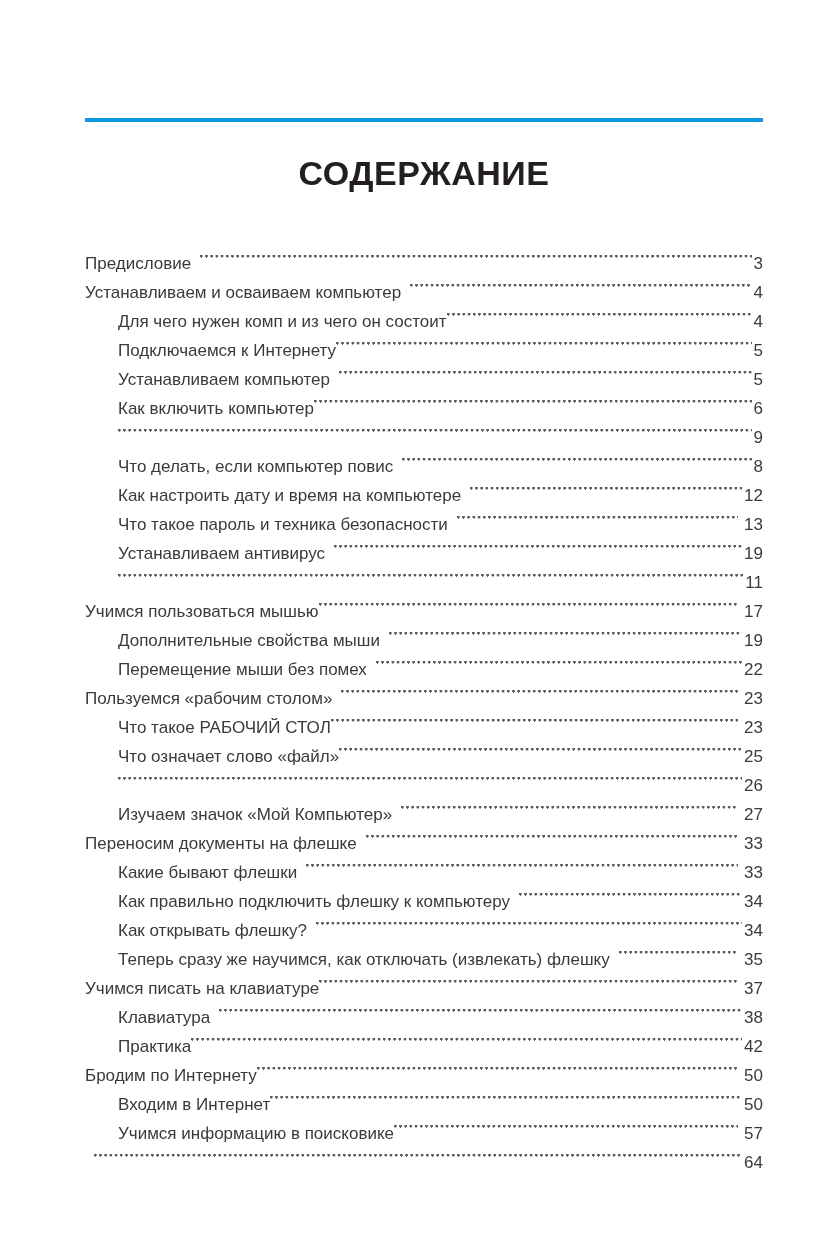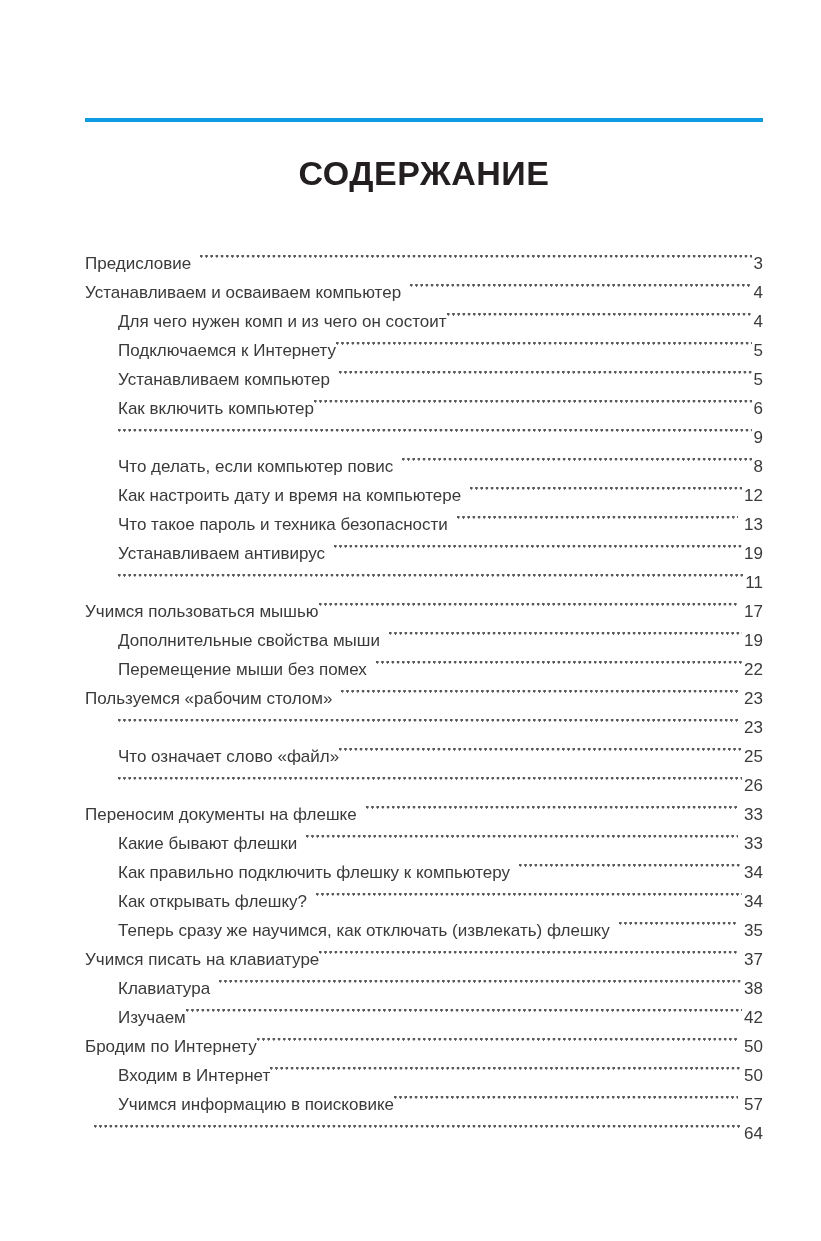--- a/index.html
+++ b/index.html
@@ -179,31 +179,37 @@
           <span class="entry-title">Перемещение мыши без помех</span>
           <span class="leader"></span>
           <span class="page-num">22</span>
         </li>
         <li class="toc-entry level-1 gap-wide num-gap">
           <span class="entry-title">Пользуемся «рабочим столом»</span>
           <span class="leader"></span>
           <span class="page-num">23</span>
         </li>
         <li class="toc-entry level-2 gap-none num-gap">
+          <span class="entry-title">Что такое РАБОЧИЙ СТОЛ</span>
           <span class="leader"></span>
           <span class="page-num">23</span>
         </li>
         <li class="toc-entry level-2 gap-none">
           <span class="entry-title">Что означает слово «файл»</span>
           <span class="leader"></span>
           <span class="page-num">25</span>
         </li>
         <li class="toc-entry level-2 gap-none">
           <span class="leader"></span>
           <span class="page-num">26</span>
+        </li>
+        <li class="toc-entry level-2 gap-wide num-gap">
+          <span class="entry-title">Изучаем значок «Мой Компьютер»</span>
+          <span class="leader"></span>
+          <span class="page-num">27</span>
         </li>
         <li class="toc-entry level-1 gap-wide num-gap">
           <span class="entry-title">Переносим документы на флешке</span>
           <span class="leader"></span>
           <span class="page-num">33</span>
         </li>
         <li class="toc-entry level-2 gap-wide num-gap">
           <span class="entry-title">Какие бывают флешки</span>
           <span class="leader"></span>
           <span class="page-num">33</span>
@@ -227,21 +233,21 @@
           <span class="entry-title">Учимся писать на клавиатуре</span>
           <span class="leader"></span>
           <span class="page-num">37</span>
         </li>
         <li class="toc-entry level-2 gap-wide">
           <span class="entry-title">Клавиатура</span>
           <span class="leader"></span>
           <span class="page-num">38</span>
         </li>
         <li class="toc-entry level-2 gap-none">
-          <span class="entry-title">Изучаем</span>
+          <span class="entry-title">Практика</span>
           <span class="leader"></span>
           <span class="page-num">42</span>
         </li>
         <li class="toc-entry level-1 gap-none num-gap">
           <span class="entry-title">Бродим по Интернету</span>
           <span class="leader"></span>
           <span class="page-num">50</span>
         </li>
         <li class="toc-entry level-2 gap-none">
           <span class="entry-title">Входим в Интернет</span>

